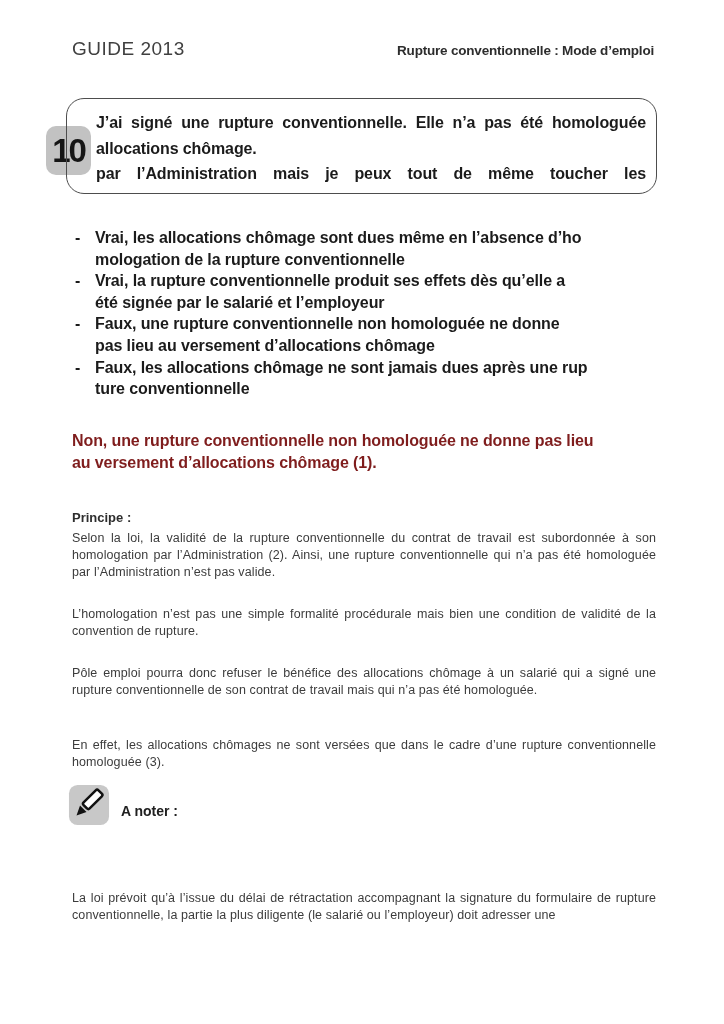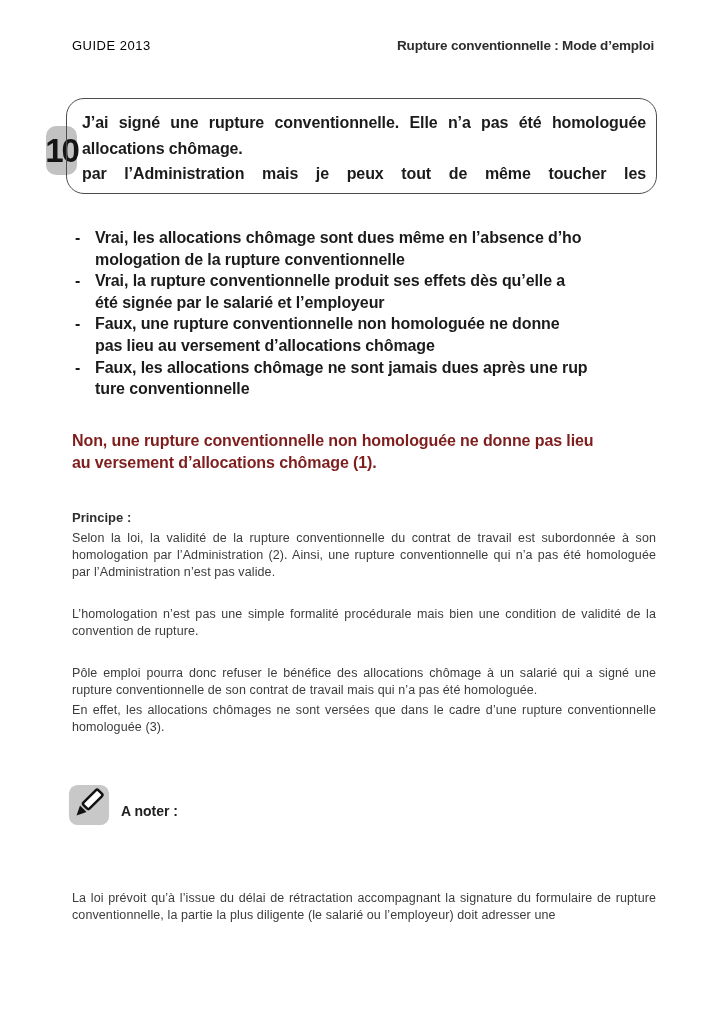--- a/index.html
+++ b/index.html
@@ -8,33 +8,33 @@
     position:relative;
     width:724px; height:1024px;
     background:#ffffff;
     font-family:"Liberation Sans","DejaVu Sans",sans-serif;
     overflow:hidden;
   }
   .header {
     position:absolute; left:72px; right:70px; top:38px;
     display:flex; justify-content:space-between; align-items:baseline;
   }
-  .brand { font-size:13px; color:#000000; letter-spacing:0.5px; }
+  .brand { font-size:19px; color:#404040; letter-spacing:0.5px; }
   .doc-title { font-size:13.5px; font-weight:700; color:#2d2d2d; letter-spacing:-0.2px; }
 
   .qbadge {
-    position:absolute; left:46px; top:126px; width:31px; height:49px;
+    position:absolute; left:46px; top:126px; width:45px; height:49px;
     background:#c2c2c2; border-radius:10px; z-index:1;
     display:flex; align-items:center; justify-content:center;
     font-size:33px; font-weight:700; color:#151515; letter-spacing:-2px;
   }
   .qbox {
     position:absolute; left:66px; top:98px; width:591px; height:96px;
     border:1.5px solid #4d4d4d; border-radius:18px; z-index:2;
-    padding:11px 10px 0 15px; background:transparent;
+    padding:11px 10px 0 29px; background:transparent;
   }
   .qline {
     font-weight:700; font-size:16px; line-height:25.5px; color:#1b1b1b;
     white-space:nowrap; text-align:justify; text-align-last:justify;
     letter-spacing:-0.1px; overflow:hidden;
   }
   .qline.last { text-align-last:left; }
 
   .options { position:absolute; left:75px; top:227px; width:572px; }
   .option { display:flex; }
@@ -58,21 +58,21 @@
   }
 
   .para {
     position:absolute; left:72px; width:584px;
     font-size:12.5px; line-height:17.2px; color:#3c3c3c;
     text-align:justify; letter-spacing:0.1px;
   }
   .para.p1 { top:530px; }
   .para.p2 { top:606px; }
   .para.p3 { top:665px; }
-  .para.p4 { top:702px; }
+  .para.p4 { top:737px; }
   .para.p5 { top:837px; }
   .para.p6 { top:890px; }
 
   .note-head {
     position:absolute; left:68px; top:783px;
     display:flex; align-items:center; gap:11px;
   }
   .note-icon { width:42px; height:44px; display:block; }
   .note-label { font-weight:700; font-size:14px; color:#202020; padding-top:12px; }
 

